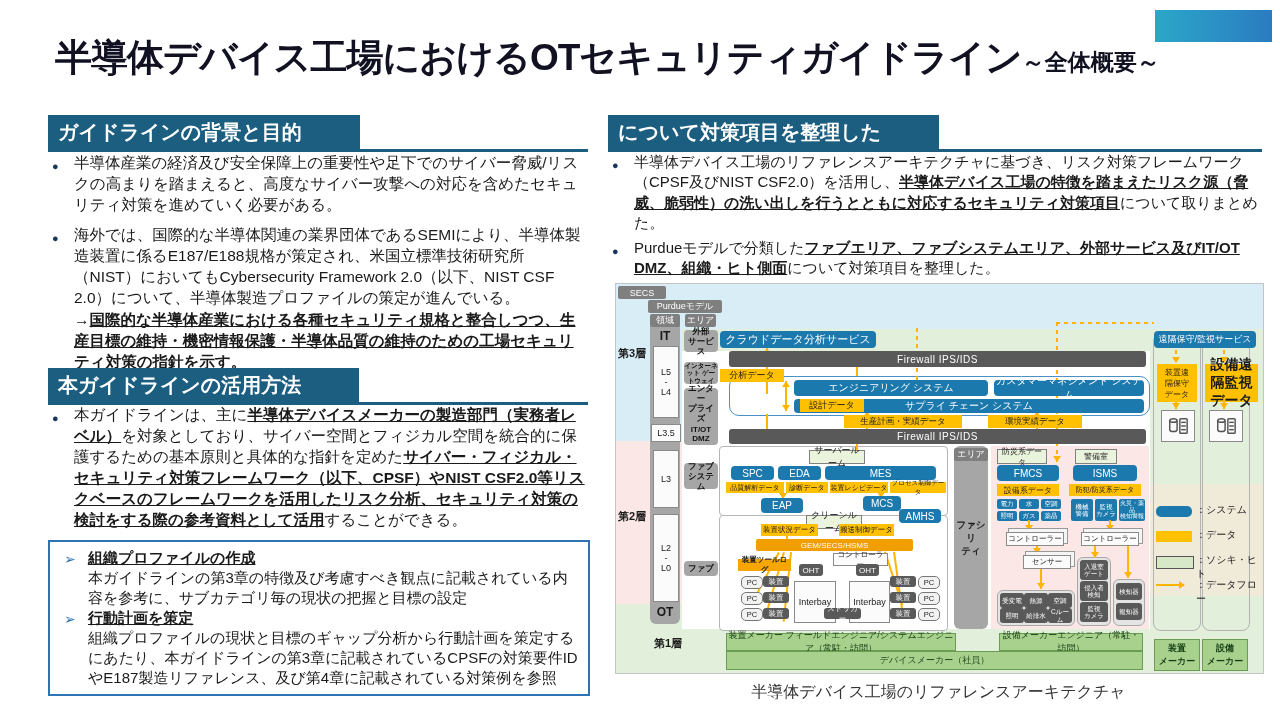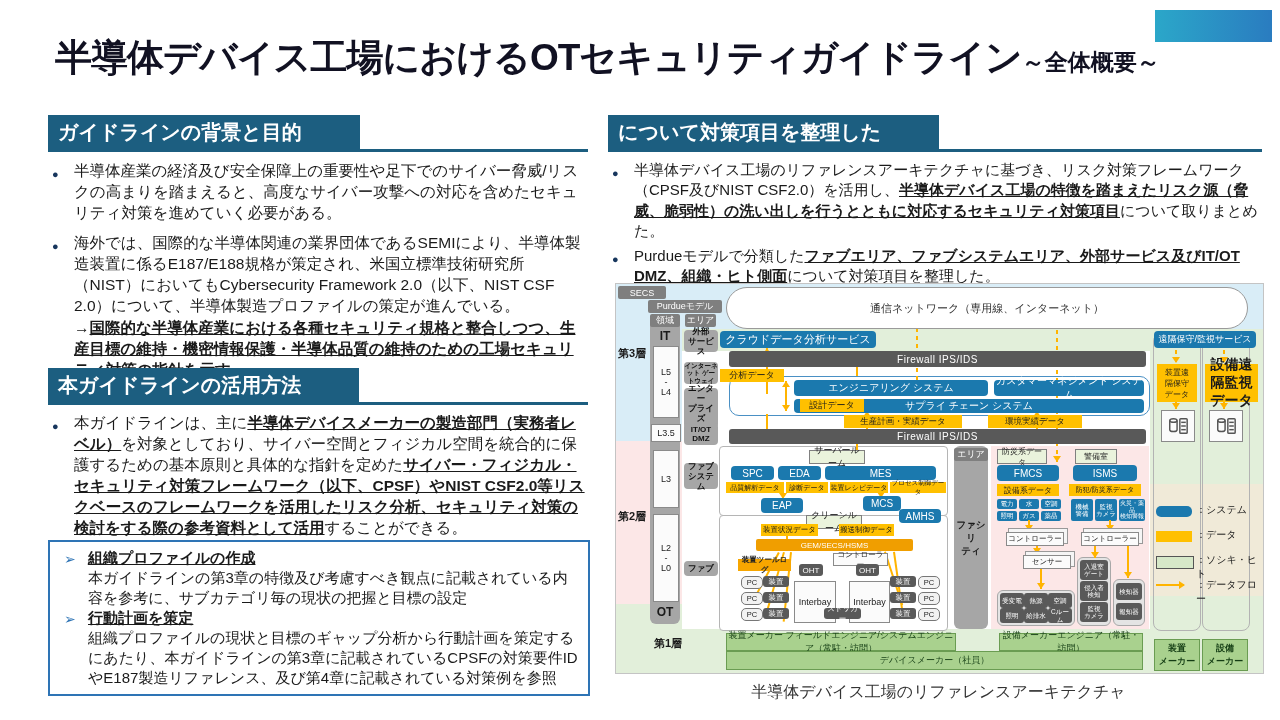--- a/index.html
+++ b/index.html
@@ -8,21 +8,21 @@
   .a{position:absolute;}
   
   .title{font-weight:bold;color:#111122;font-size:37px;letter-spacing:-1px;white-space:nowrap;}
   .title .suf{font-size:23px;letter-spacing:0;}
   .accent{background:linear-gradient(90deg,#2ba7c9,#2a7cc0);}
   
   .sechead{border-bottom:3px solid #1c5e80;}
   .secbar{display:inline-block;background:#1c5e80;color:#fff;font-weight:bold;font-size:20px;
           padding:4px 58px 3px 10px;white-space:nowrap;}
   
-  .blist{font-size:15.5px;line-height:1.36;margin-top:8px;}
+  .blist{font-size:15.5px;line-height:1.36;}
   .bi{display:flex;margin-bottom:9px;}
   .bi .dot{flex:0 0 26px;}
   .bi .dot::before{content:"●";color:#17365d;font-size:11px;position:relative;top:2px;left:4px;}
   .bi .tx{flex:1;}
   .em{font-weight:bold;text-decoration:underline;}
   .bx{border:2px solid #2e74b5;font-size:15px;line-height:1.33;padding:6px 8px;}
   .chk{display:flex;}
   .chk .mk{flex:0 0 30px;}
   .chk .mk::before{content:"\27A2";color:#2e74b5;font-size:14px;position:relative;left:6px;top:1px;}
   
@@ -169,21 +169,20 @@
     <div class="a areabox cc" style="left:68px;top:78px;width:34px;height:22px;font-size:6.5px;">インターネット ゲートウェイ</div>
     <div class="a areabox cc pre" style="left:68px;top:104px;width:34px;height:40px;">エンター
 プライズ
 IT</div>
     <div class="a areabox cc pre" style="left:68px;top:139px;width:34px;height:22px;font-size:8px;">IT/OT
 DMZ</div>
     <div class="a areabox cc pre" style="left:68px;top:179px;width:34px;height:26px;">ファブ
 システム</div>
     <div class="a areabox cc" style="left:68px;top:277px;width:34px;height:15px;">ファブ</div>
 
-    <div class="a cloud cc" style="left:110px;top:3px;width:520px;height:40px;z-index:2;">通信ネットワーク（専用線、インターネット）</div>
     <div class="a sys cc" style="left:104px;top:47px;width:156px;height:17px;font-size:11px;z-index:2;">クラウドデータ分析サービス</div>
     <div class="a sys cc" style="left:538px;top:47px;width:102px;height:17px;font-size:9px;z-index:3;">遠隔保守/監視サービス</div>
 
     <div class="a fw cc" style="left:113px;top:67px;width:417px;height:16px;z-index:2;">Firewall IPS/IDS</div>
     <div class="a dat cc" style="left:104px;top:85px;width:64px;height:13px;font-size:9px;z-index:2;">分析データ</div>
 
     <div class="a" style="left:113px;top:92px;width:419px;height:38px;background:#fff;border:1.5px solid #4a90c4;border-radius:10px;"></div>
     <div class="a sys cc" style="left:178px;top:96px;width:194px;height:16px;font-size:10px;z-index:2;">エンジニアリング システム</div>
     <div class="a sys cc" style="left:378px;top:96px;width:150px;height:16px;font-size:10px;z-index:2;">カスタマーマネジメント システム</div>
     <div class="a sys cc" style="left:178px;top:115px;width:350px;height:14px;font-size:10px;z-index:2;">サプライ チェーン システム</div>

